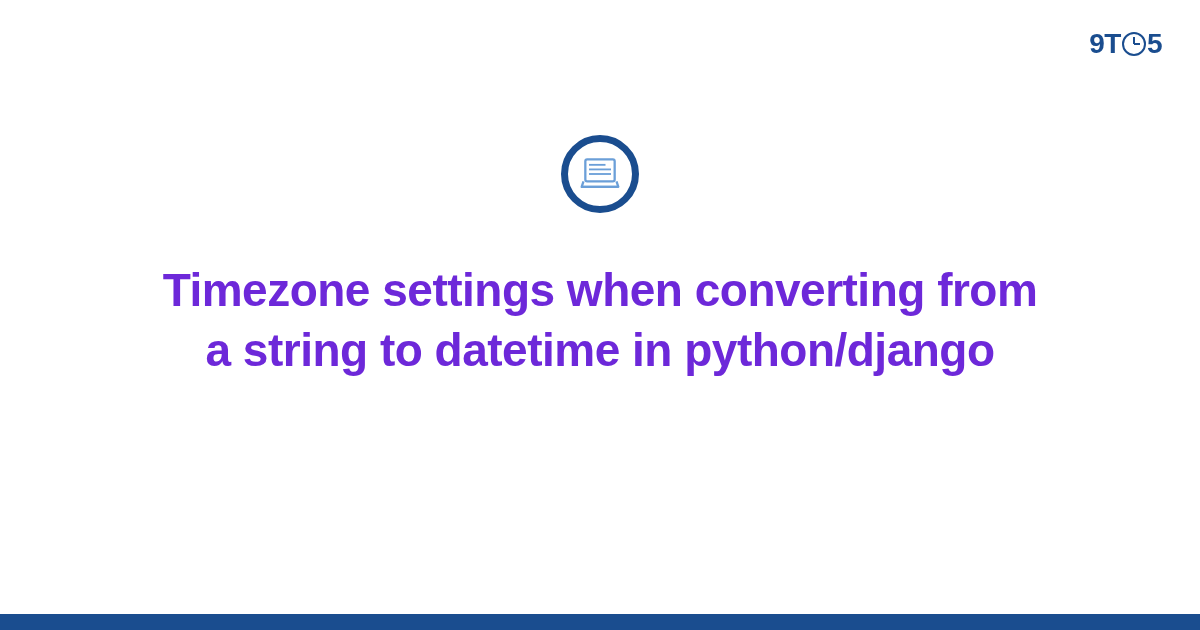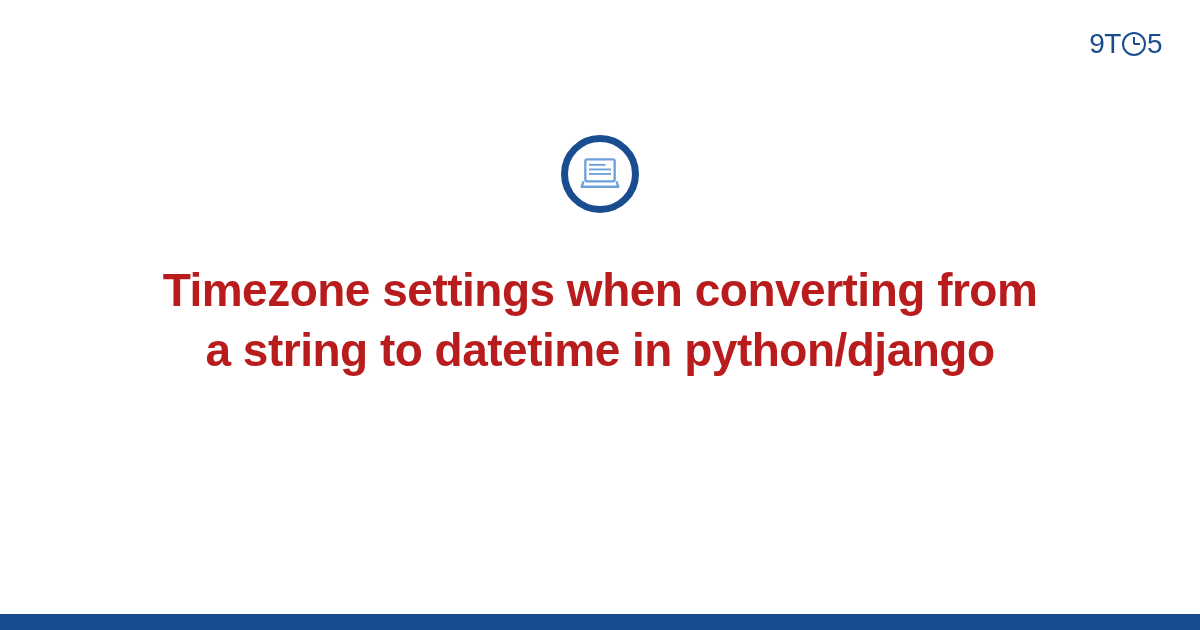--- a/index.html
+++ b/index.html
@@ -13,21 +13,21 @@
       background: #ffffff;
       font-family: -apple-system, BlinkMacSystemFont, "Segoe UI", Helvetica, Arial, sans-serif;
       position: relative;
       overflow: hidden;
     }
     .logo {
       position: absolute;
       top: 28px;
       right: 38px;
       font-size: 28px;
-      font-weight: 400;
+      font-weight: 700;
       color: #1a4d8f;
       letter-spacing: -0.5px;
       display: flex;
       align-items: center;
     }
     .logo-part {
       color: #1a4d8f;
     }
     .logo-clock {
       display: inline-flex;
@@ -80,21 +80,21 @@
       background: #ffffff;
     }
     .laptop-svg {
       width: 44px;
       height: 44px;
     }
     .title {
       margin-top: 48px;
       font-size: 46px;
       font-weight: 700;
-      color: #b91c1c;
+      color: #6d28d9;
       text-align: center;
       line-height: 1.3;
       max-width: 900px;
       letter-spacing: -0.5px;
     }
     .footer-bar {
       position: absolute;
       bottom: 0;
       left: 0;
       right: 0;

